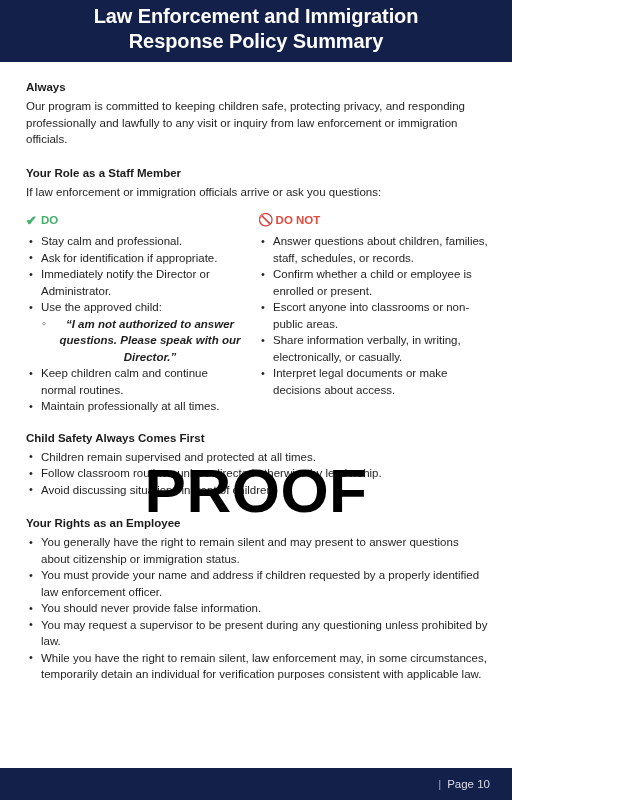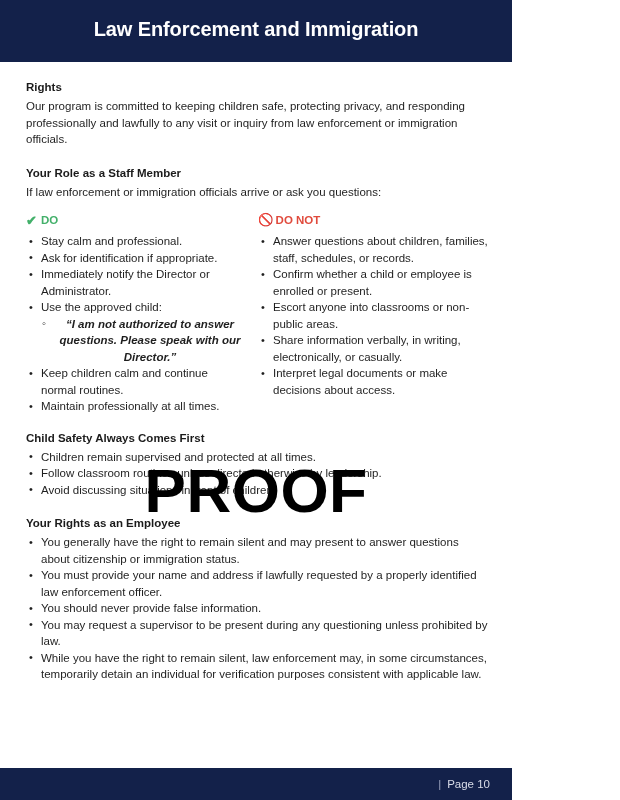--- a/index.html
+++ b/index.html
@@ -210,26 +210,27 @@
     margin-right: 6px;
   }
 </style>
 </head>
 <body>
 
 <div class="page">
 
   <div class="header-bar">
     <div class="header-title-line">Law Enforcement and Immigration</div>
+    <div class="header-title-line">Response Policy Summary</div>
   </div>
 
   <div class="content">
 
     <div class="section">
-      <div class="section-heading">Rights</div>
+      <div class="section-heading">Always</div>
       <p class="para">Our program is committed to keeping children safe, protecting privacy, and responding professionally and lawfully to any visit or inquiry from law enforcement or immigration officials.</p>
     </div>
 
     <div class="spacer-16"></div>
 
     <div class="section">
       <div class="section-heading">Your Role as a Staff Member</div>
       <p class="para">If law enforcement or immigration officials arrive or ask you questions:</p>
 
       <div class="dual-cols">
@@ -281,21 +282,21 @@
         <li>Avoid discussing situations in front of children.</li>
       </ul>
     </div>
 
     <div class="spacer-16"></div>
 
     <div class="section">
       <div class="section-heading">Your Rights as an Employee</div>
       <ul class="bullets wide">
         <li>You generally have the right to remain silent and may present to answer questions about citizenship or immigration status.</li>
-        <li>You must provide your name and address if lawfully requested by a properly identified law enforcement officer.</li>
+        <li>You must provide your name and address if children requested by a properly identified law enforcement officer.</li>
         <li>You should never provide false information.</li>
         <li>You may request a supervisor to be present during any questioning unless prohibited by law.</li>
         <li>While you have the right to remain silent, law enforcement may, in some circumstances, temporarily detain an individual for verification purposes consistent with applicable law.</li>
       </ul>
     </div>
 
     <div class="watermark">PROOF</div>
 
   </div>
 

